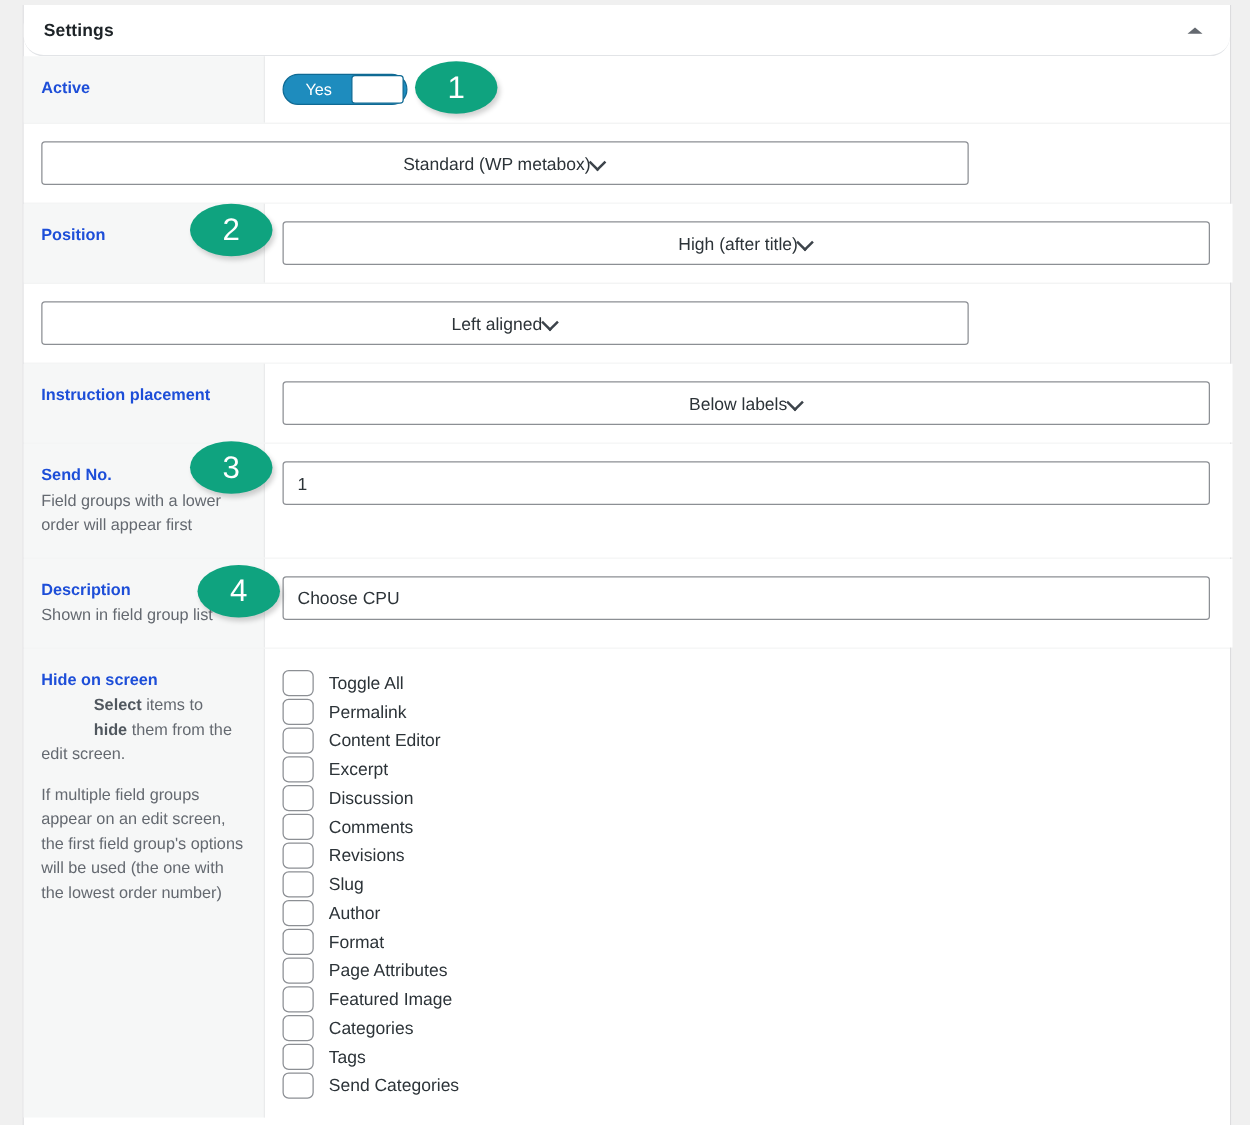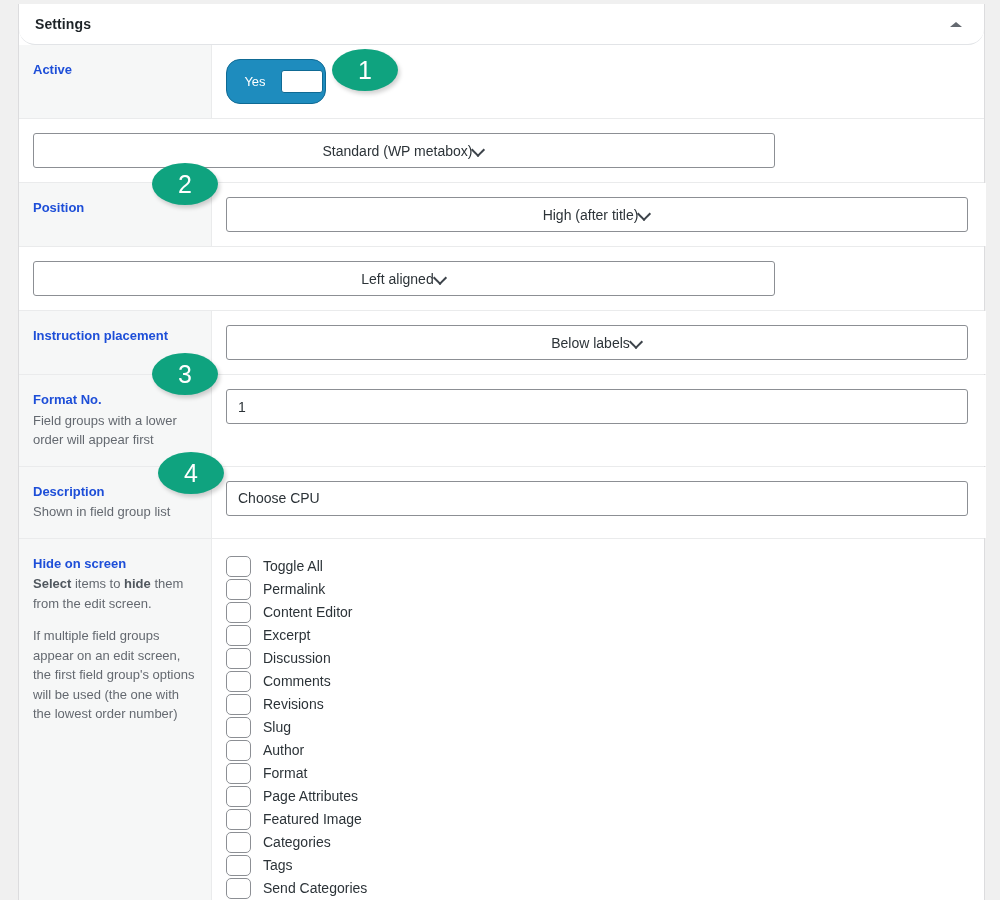--- a/index.html
+++ b/index.html
@@ -93,27 +93,27 @@
     line-height: 1.35;
     margin: 0;
   }
   .label-desc {
     font-size: 13px;
     color: #646970;
     line-height: 1.5;
     margin: 2px 0 0 0;
     font-weight: normal;
   }
-  .label-desc b { font-weight: bold; color: #50575e; }
+  .label-desc b { font-weight: bold; color: #50575e; margin-left: 42px; }
   .label-desc .gap { display: block; height: 13px; }
 
   
   .switch {
     width: 100px;
-    height: 45px;
+    height: 25px;
     border-radius: 14px;
     background: #1e8cbe;
     border: 1px solid #0f6a94;
     display: flex;
     align-items: center;
     padding: 2px;
     cursor: pointer;
     position: relative;
   }
   .switch-label {
@@ -282,21 +282,21 @@
       <div class="row-field">
         <div class="select">
           <span class="select-value">Below labels</span>
           <span class="chev"></span>
         </div>
       </div>
     </div>
 
     <div class="row">
       <div class="row-label">
-        <div class="label-title">Format No.</div>
+        <div class="label-title">Send No.</div>
         <div class="label-desc">Field groups with a lower order will appear first</div>
       </div>
       <div class="row-field">
         <input class="textinput" type="text" value="1" style="">
       </div>
     </div>
 
     <div class="row">
       <div class="row-label">
         <div class="label-title">Description</div>

